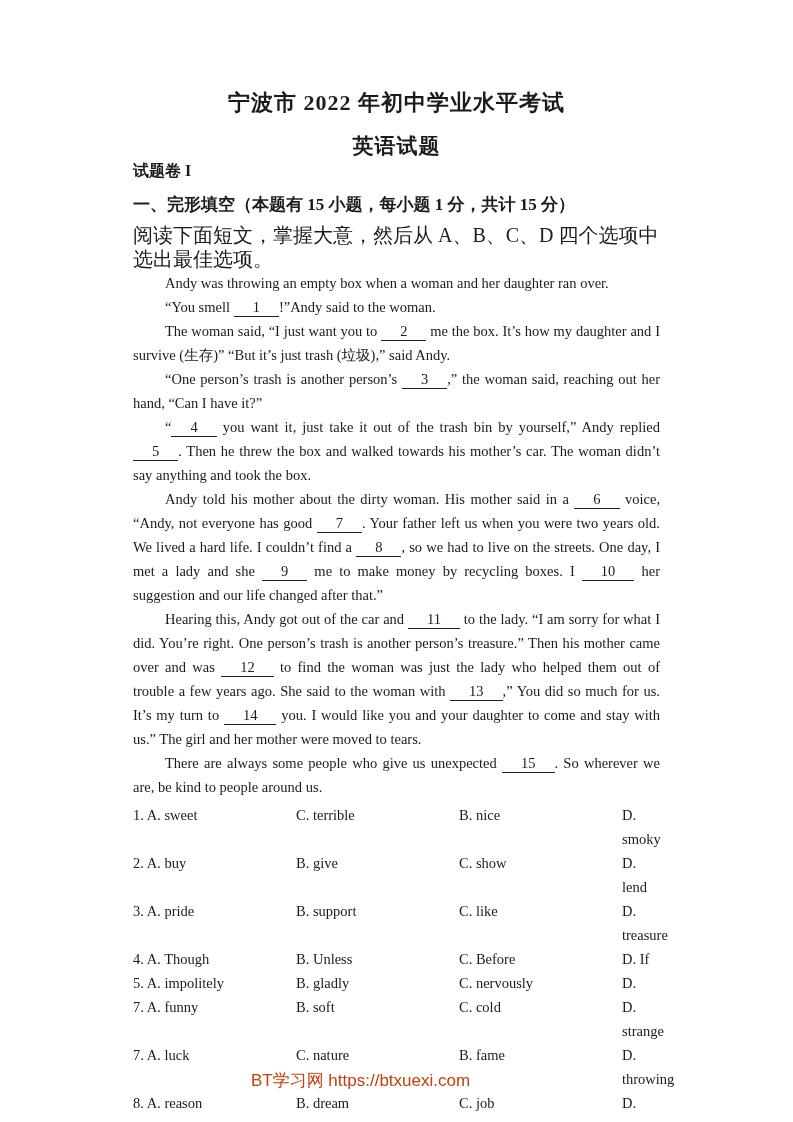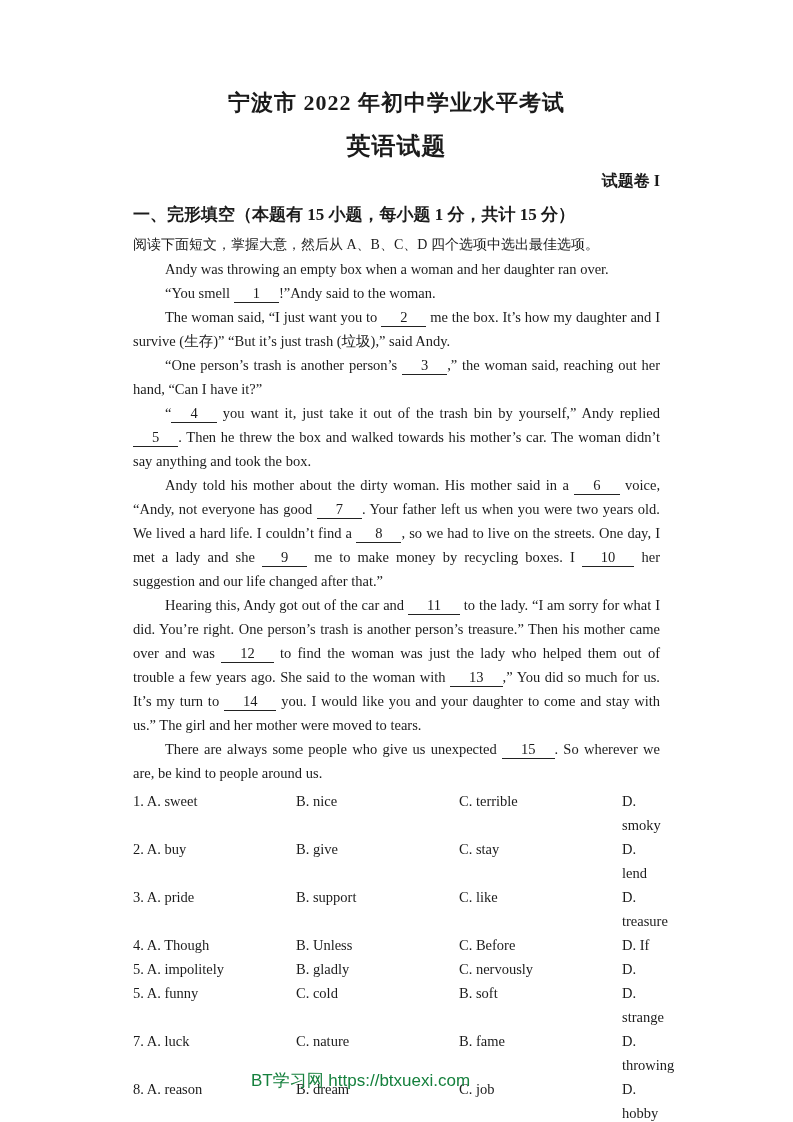--- a/index.html
+++ b/index.html
@@ -13,54 +13,54 @@
     color: #1b1b1b;
     margin: 0 auto;
   }
   .content { padding: 88px 115px 0 115px; }
 
   .doc-title {
     font-size: 22px; font-weight: bold; text-align: center;
     line-height: 30px; margin: 0 0 14px 0; letter-spacing: 1px;
   }
   .doc-subtitle {
-    font-size: 24px; font-weight: bold; text-align: center;
-    line-height: 28px; margin: 0 0 10px 0; letter-spacing: 1px;
+    font-size: 21px; font-weight: bold; text-align: center;
+    line-height: 28px; margin: 0 0 0 0; letter-spacing: 1px;
   }
   .paper-label {
-    font-size: 16px; font-weight: bold; text-align: right;
+    font-size: 16px; font-weight: bold; text-align: left;
     line-height: 22px; margin: 0 0 10px 0;
   }
   .section-heading {
     font-size: 17px; font-weight: bold;
     line-height: 26px; margin: 0 0 5px 0;
   }
   .instructions {
-    font-size: 14px; line-height: 24px; margin: 0;
+    font-size: 20px; line-height: 24px; margin: 0;
   }
   .para {
     font-size: 14.5px; line-height: 24px; margin: 0;
     text-align: justify; text-indent: 32px;
   }
   .blank {
     display: inline-block; text-indent: 0;
     border-bottom: 1px solid #222222;
     padding: 0 19px; line-height: 17px;
     text-align: center;
   }
   .options { margin-top: 4px; }
   .option-row { display: flex; font-size: 14.5px; line-height: 24px; }
   .option-cell { flex: 0 0 163px; width: 163px; }
   .option-cell:last-child { flex: 0 1 auto; width: auto; }
 
   .footer {
     position: absolute; bottom: 30px; left: 0; right: 72px;
     text-align: center;
     font-family: "Liberation Sans", "DejaVu Sans", sans-serif;
-    font-size: 17px; color: #15803d;
+    font-size: 17px; color: #c2410c;
   }
 </style>
 </head>
 <body>
 
 <div class="page">
   <div class="content">
     <div class="doc-title">宁波市 2022 年初中学业水平考试</div>
     <div class="doc-subtitle">英语试题</div>
     <div class="paper-label">试题卷 I</div>
@@ -72,28 +72,28 @@
         <p class="para">The woman said, “I just want you to <span class="blank">2</span> me the box. It’s how my daughter and I survive (生存)” “But it’s just trash (垃圾),” said Andy.</p>
         <p class="para">“One person’s trash is another person’s <span class="blank">3</span>,” the woman said, reaching out her hand, “Can I have it?”</p>
         <p class="para">“<span class="blank">4</span> you want it, just take it out of the trash bin by yourself,” Andy replied <span class="blank">5</span>. Then he threw the box and walked towards his mother’s car. The woman didn’t say anything and took the box.</p>
         <p class="para">Andy told his mother about the dirty woman. His mother said in a <span class="blank">6</span> voice, “Andy, not everyone has good <span class="blank">7</span>. Your father left us when you were two years old. We lived a hard life. I couldn’t find a <span class="blank">8</span>, so we had to live on the streets. One day, I met a lady and she <span class="blank">9</span> me to make money by recycling boxes. I <span class="blank">10</span> her suggestion and our life changed after that.”</p>
         <p class="para">Hearing this, Andy got out of the car and <span class="blank">11</span> to the lady. “I am sorry for what I did. You’re right. One person’s trash is another person’s treasure.” Then his mother came over and was <span class="blank">12</span> to find the woman was just the lady who helped them out of trouble a few years ago. She said to the woman with <span class="blank">13</span>,” You did so much for us. It’s my turn to <span class="blank">14</span> you. I would like you and your daughter to come and stay with us.” The girl and her mother were moved to tears.</p>
         <p class="para">There are always some people who give us unexpected <span class="blank">15</span>. So wherever we are, be kind to people around us.</p>
       </div>
     <div id="options" class="options">
         <div class="option-row">
           <span class="option-cell">1. A. sweet</span>
+          <span class="option-cell">C. terrible</span>
           <span class="option-cell">B. nice</span>
-          <span class="option-cell">C. terrible</span>
           <span class="option-cell">D. smoky</span>
         </div>
         <div class="option-row">
           <span class="option-cell">2. A. buy</span>
           <span class="option-cell">B. give</span>
-          <span class="option-cell">C. stay</span>
+          <span class="option-cell">C. show</span>
           <span class="option-cell">D. lend</span>
         </div>
         <div class="option-row">
           <span class="option-cell">3. A. pride</span>
           <span class="option-cell">B. support</span>
           <span class="option-cell">C. like</span>
           <span class="option-cell">D. treasure</span>
         </div>
         <div class="option-row">
           <span class="option-cell">4. A. Though</span>
@@ -101,23 +101,23 @@
           <span class="option-cell">C. Before</span>
           <span class="option-cell">D. If</span>
         </div>
         <div class="option-row">
           <span class="option-cell">5. A. impolitely</span>
           <span class="option-cell">B. gladly</span>
           <span class="option-cell">C. nervously</span>
           <span class="option-cell">D.</span>
         </div>
         <div class="option-row">
-          <span class="option-cell">5. A. funny</span>
+          <span class="option-cell">7. A. funny</span>
+          <span class="option-cell">B. soft</span>
           <span class="option-cell">C. cold</span>
-          <span class="option-cell">B. soft</span>
           <span class="option-cell">D. strange</span>
         </div>
         <div class="option-row">
           <span class="option-cell">7. A. luck</span>
           <span class="option-cell">C. nature</span>
           <span class="option-cell">B. fame</span>
           <span class="option-cell">D. throwing</span>
         </div>
         <div class="option-row">
           <span class="option-cell">8. A. reason</span>

